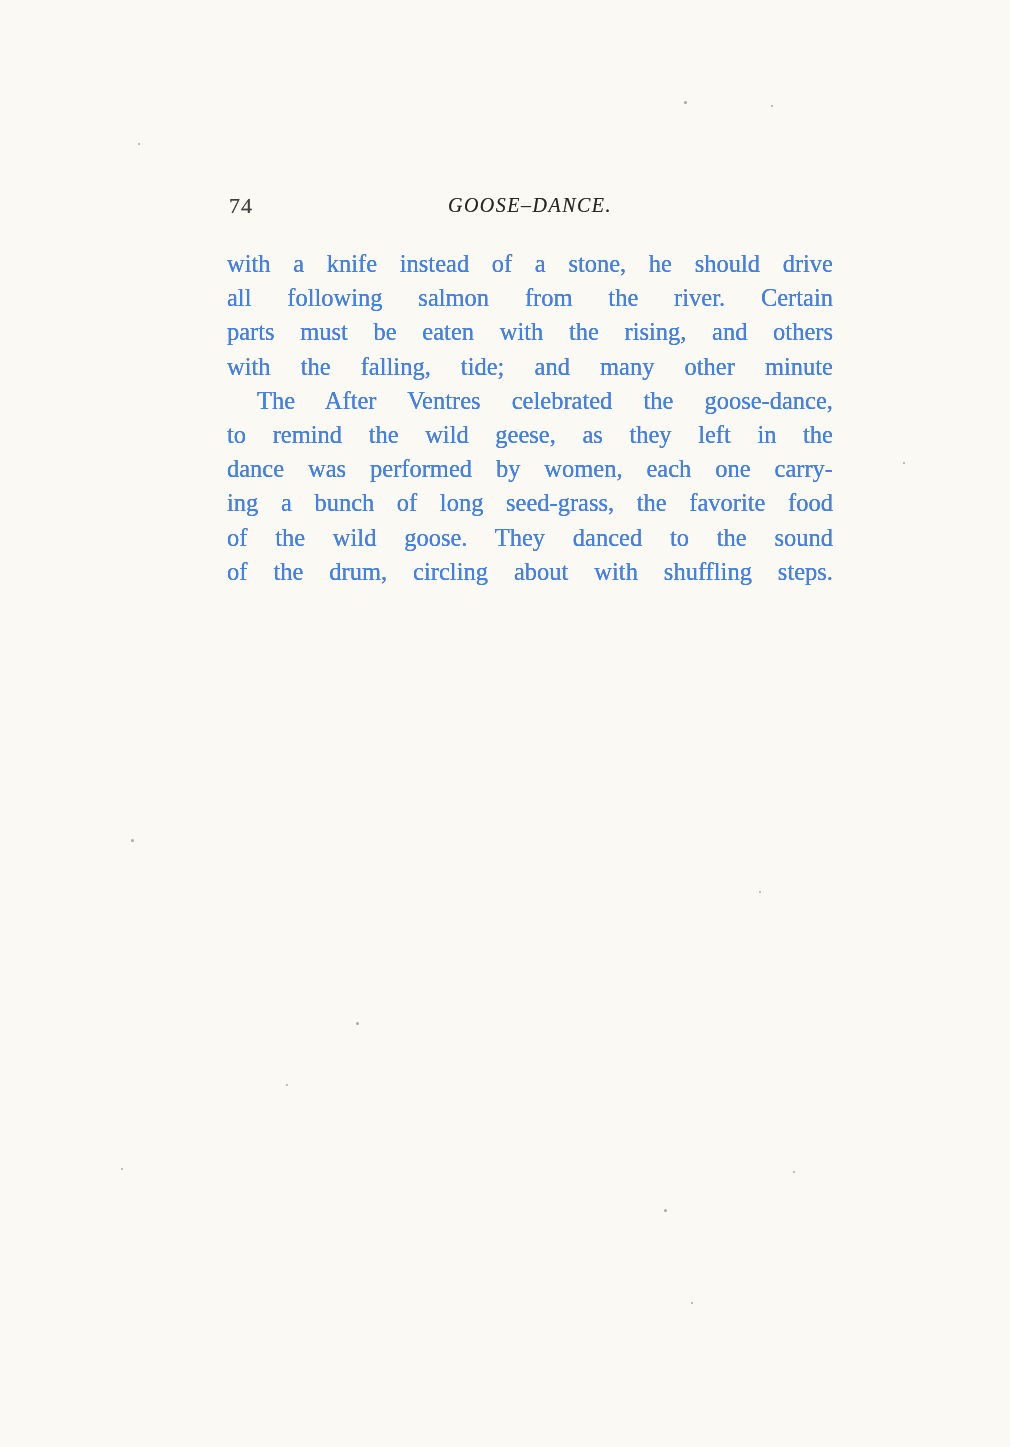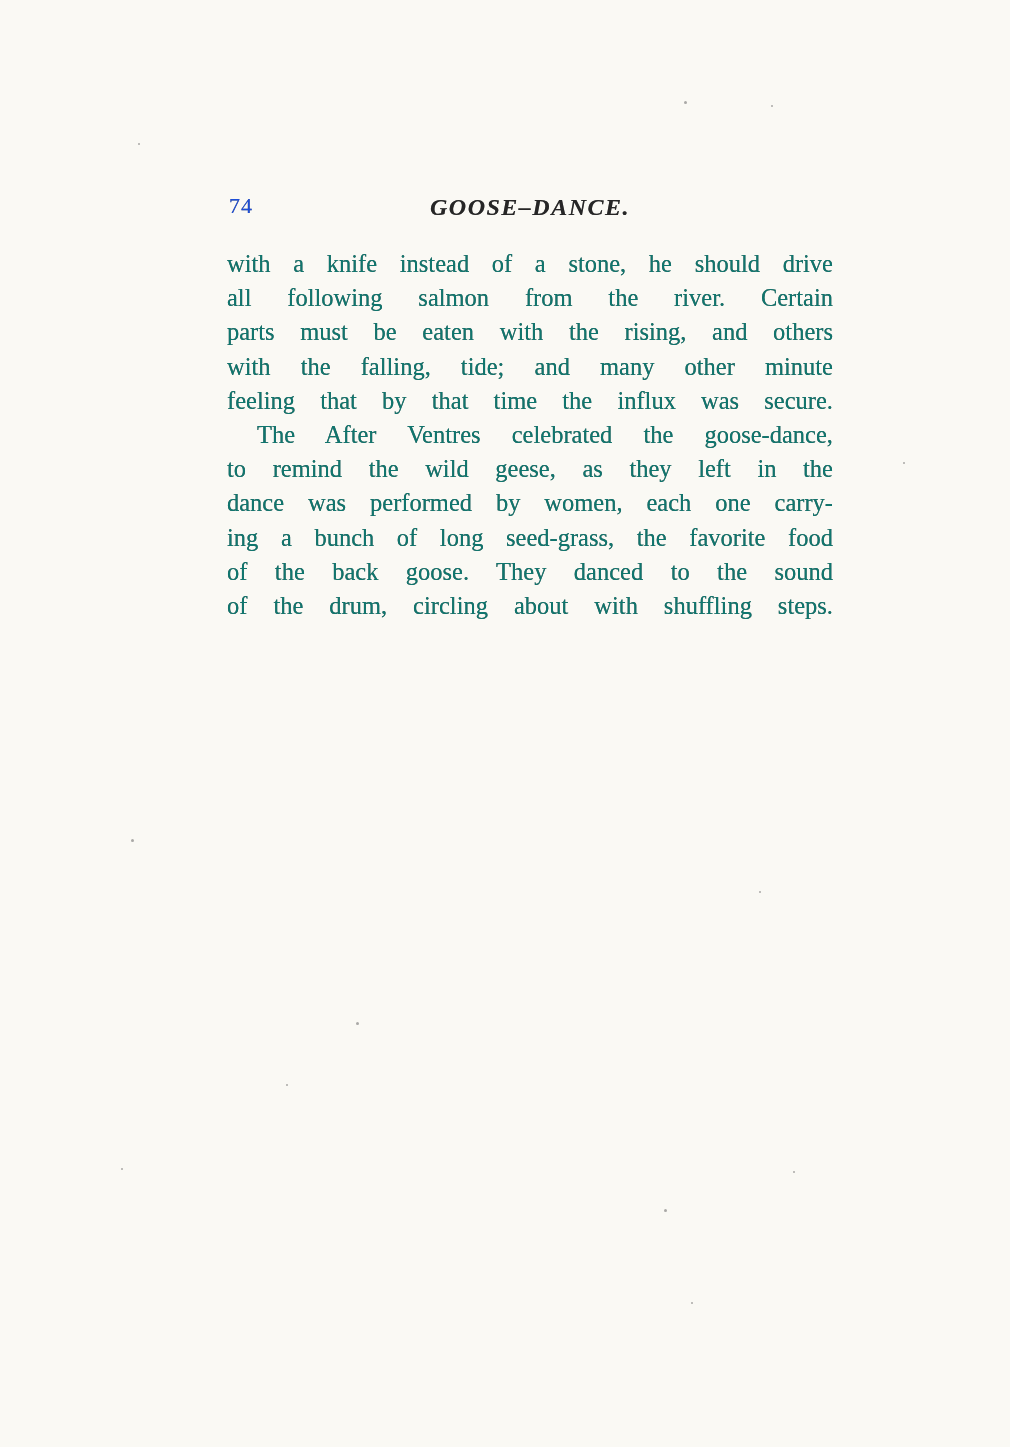--- a/index.html
+++ b/index.html
@@ -30,50 +30,50 @@
     width: 606px;
     height: 30px;
   }
 
   .page-number {
     position: absolute;
     left: 2px;
     top: 3px;
     font-size: 22px;
     letter-spacing: 1px;
-    color: #1d4ed8;
+    color: #404040;
     text-shadow: 0 0 0.5px rgba(20,20,20,0.6);
   }
 
   .header-title {
     display: block;
     text-align: center;
     font-style: italic;
-    font-weight: bold;
-    font-size: 24px;
+    font-weight: normal;
+    font-size: 20px;
     letter-spacing: 1.5px;
     color: #262626;
     padding-top: 4px;
     text-shadow: 0 0 0.4px rgba(20,20,20,0.5);
   }
 
   .text-block {
     position: absolute;
     top: 247px;
     left: 227px;
     width: 606px;
     font-size: 24.5px;
   }
 
   .line {
     text-align: justify;
     text-align-last: justify;
     line-height: 34.2px;
     white-space: normal;
-    color: #0f766e;
+    color: #3b82f6;
     text-shadow: 0 0 0.5px rgba(15,15,15,0.65);
   }
 
   .line.indent {
     padding-left: 30px;
   }
 
   
   .speck {
     position: absolute;
@@ -104,28 +104,27 @@
     <span class="page-number">74</span>
     <span class="header-title">GOOSE–DANCE.</span>
   </div>
 
   <div class="text-block" id="text-block">
       <div class="paragraph">
         <div class="line">with a knife instead of a stone, he should drive</div>
         <div class="line">all following salmon from the river.  Certain</div>
         <div class="line">parts must be eaten with the rising, and others</div>
         <div class="line">with the falling, tide; and many other minute</div>
-        <div class="line">feeling that by that time the influx was secure.</div>
       </div>
       <div class="paragraph">
         <div class="line indent">The After Ventres celebrated the goose-dance,</div>
         <div class="line">to remind the wild geese, as they left in the</div>
         <div class="line">dance was performed by women, each one carry-</div>
         <div class="line">ing a bunch of long seed-grass, the favorite food</div>
-        <div class="line">of the back goose.  They danced to the sound</div>
+        <div class="line">of the wild goose.  They danced to the sound</div>
         <div class="line">of the drum, circling about with shuffling steps.</div>
       </div>
     </div>
 
   <div>
     <div class="speck s1"></div>
     <div class="speck s2"></div>
     <div class="speck s3"></div>
     <div class="speck s4"></div>
     <div class="speck s5"></div>

